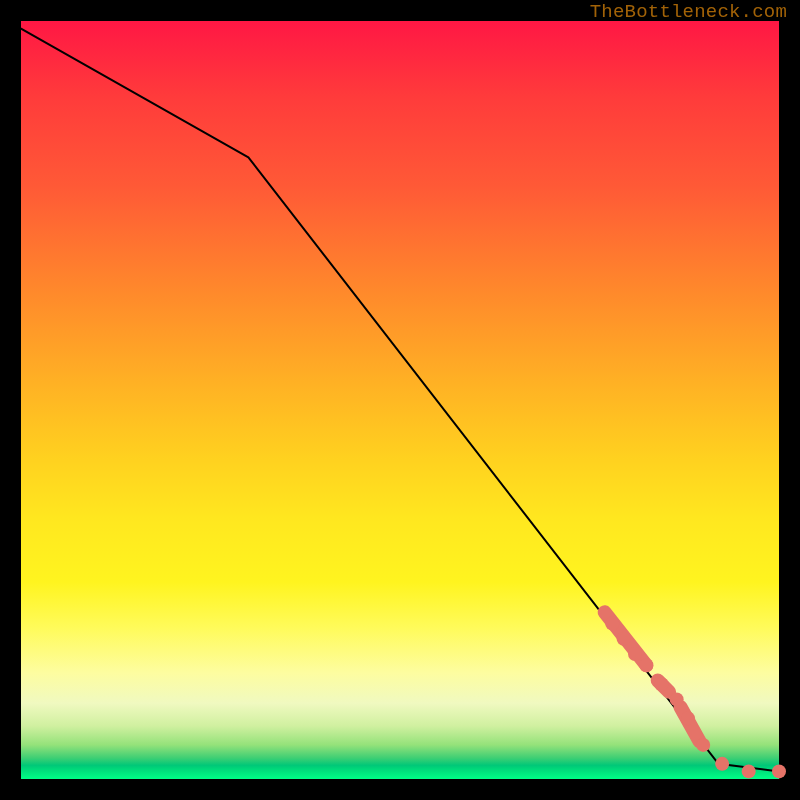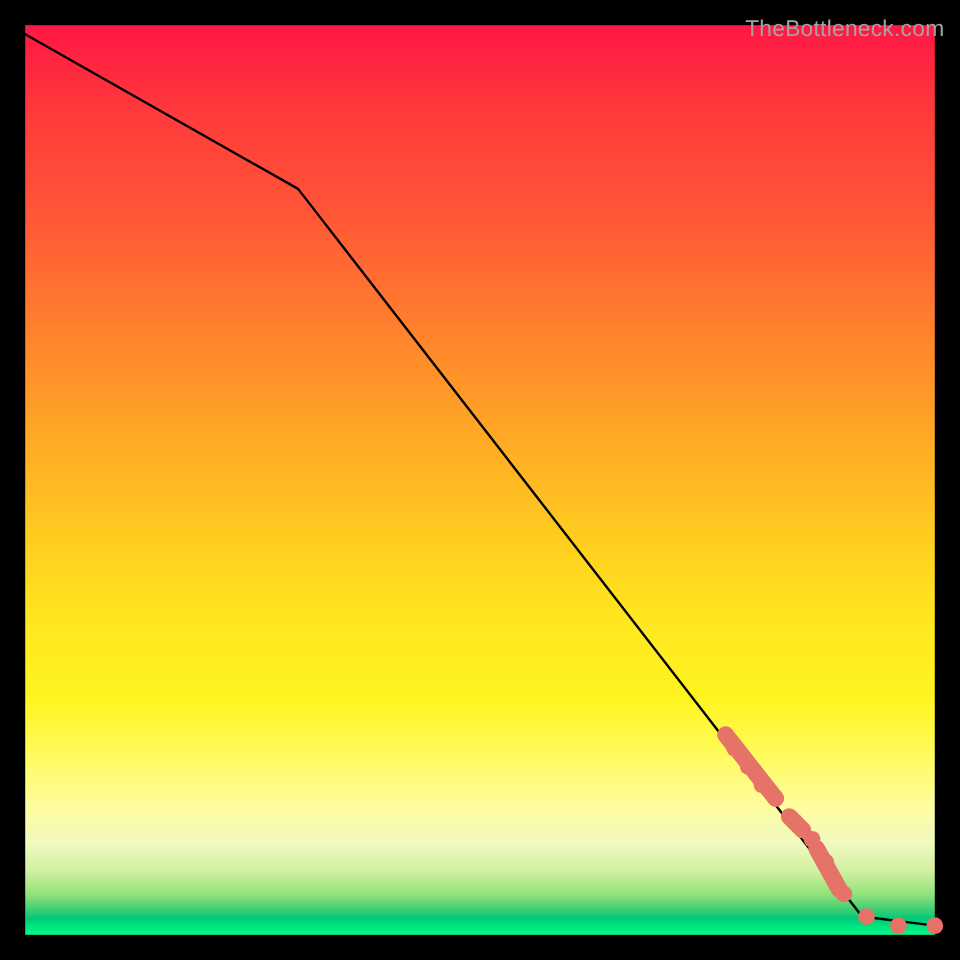--- a/index.html
+++ b/index.html
@@ -32,25 +32,25 @@
       #d0f0a0 93%,
       #94e27a 95.5%,
       #3fcf74 97.2%,
       #00c878 98.2%,
       #00e27c 99%,
       #00ff86 100%
     );
   }
   .credit {
     position: absolute;
-    top: 14px;
+    top: 1px;
     right: 13px;
-    font-family: Liberation Sans, sans-serif;
+    font-family: Liberation Mono, monospace;
     font-size: 19px;
-    color: #a3a3a3;
+    color: #a16207;
     font-weight: 400;
     letter-spacing: 0.2px;
   }
   svg.overlay {
     position: absolute;
     left: 21px;
     top: 21px;
     width: 758px;
     height: 758px;
     overflow: visible;

